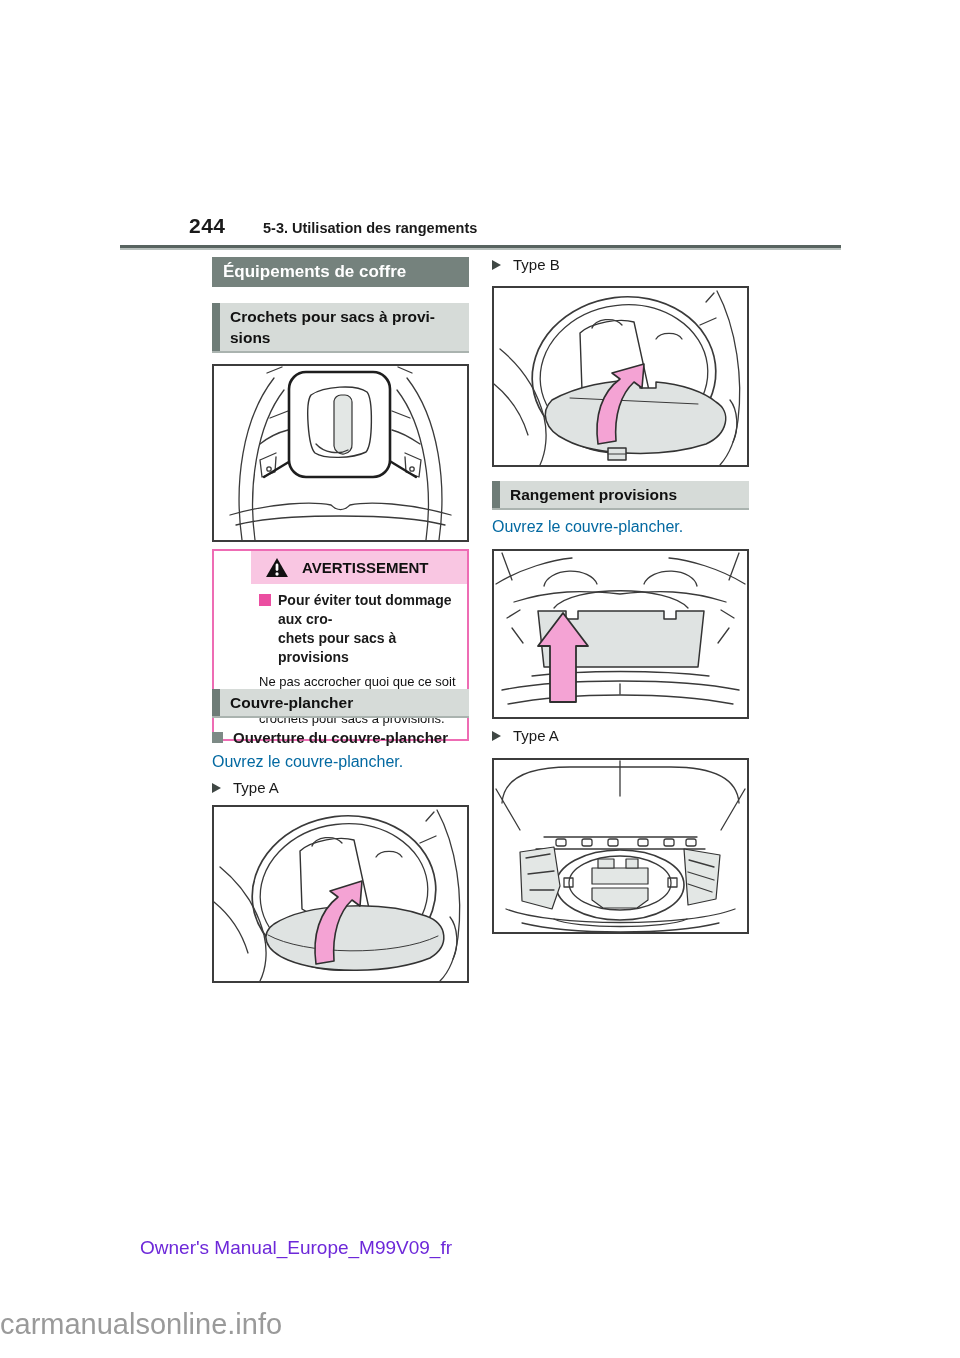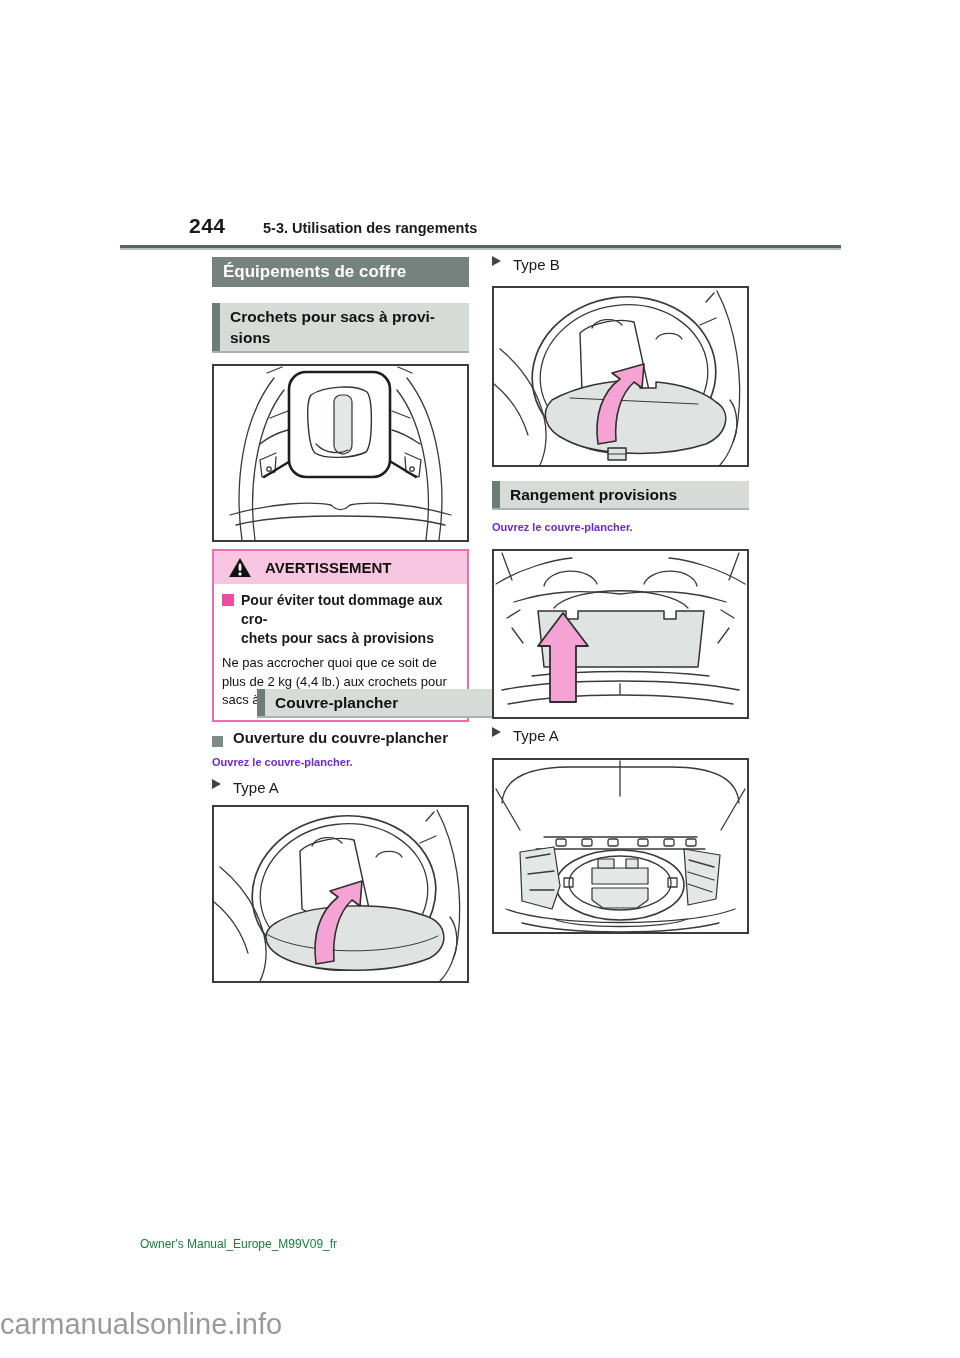--- a/index.html
+++ b/index.html
@@ -18,27 +18,27 @@
   .lcol { left:212px; width:257px; }
   .rcol { left:492px; width:257px; }
 
   .title-box { height:30px; background:var(--section-heading-bg,#75827d); color:#fff;
                font-size:17px; font-weight:bold; line-height:30px; padding-left:11px; }
   .sub-box { background:var(--subheading-bg,#d6dbd8); border-left:8px solid var(--subheading-bar,#6e7c77);
              font-size:15.5px; font-weight:bold; color:#111; padding:3px 6px 3px 10px;
              line-height:21px; box-shadow:0 2px 0 #aab3af; }
   .pre { white-space:pre-line; }
 
-  .body-text { font-size:11px; line-height:20px; color:#6d28d9;font-weight:bold; }
-
-  .bullet-row { display:flex; align-items:flex-end; }
+  .body-text { font-size:16px; line-height:20px; color:#0369a1; }
+
+  .bullet-row { display:flex; align-items:flex-start; }
   .sq-bullet { width:11px; height:11px; margin-top:4px; background:var(--list-bullet,#7d8a86); flex:0 0 auto; }
   .bullet-row .bt { font-size:15px; font-weight:bold; margin-left:10px; line-height:19px; }
 
-  .type-row { display:flex; }
+  .type-row { display:flex; align-items:center; }
   .tri { width:0; height:0; border-top:5.5px solid transparent; border-bottom:5.5px solid transparent;
          border-left:9px solid #3f4744; flex:0 0 auto; }
   .type-row .tl { font-size:15px; margin-left:12px; }
 
   
   .warn { border:2px solid var(--warning-border,#ee6cb4); background:#fff; }
   .warn-band { background:var(--warning-header-bg,#f9c6e2); height:33px; display:flex; align-items:center; padding-left:14px; }
   .warn-band .wt { font-size:15px; font-weight:bold; margin-left:13px; color:#111; }
   .warn-body { padding:7px 8px 10px 8px; }
   .warn-item { display:flex; align-items:flex-start;justify-content:center; }
@@ -50,21 +50,21 @@
   svg.fig { display:block; }
   .ln { fill:none; stroke:#3a3a3a; stroke-width:1.3; stroke-linecap:round; stroke-linejoin:round; }
   .ln2 { fill:none; stroke:#1e1e1e; stroke-width:2.4; stroke-linecap:round; stroke-linejoin:round; }
   .frame { fill:#fff; stroke:#3c3c3c; stroke-width:2; }
   .gray-fill { fill:var(--illustration-fill,#dfe3e2); stroke:#333; stroke-width:1.5; stroke-linejoin:round; }
   .gray-fill2 { fill:#e3e7e5; stroke:#333; stroke-width:1.2; stroke-linejoin:round; }
   .pink-arrow { fill:var(--arrow-fill,#f4a3d4); stroke:#2f2f2f; stroke-width:1.6; stroke-linejoin:round; }
   .whitefill { fill:#fff; stroke:#333; stroke-width:1.4; stroke-linejoin:round; }
 
   
-  .footer-text { position:absolute; left:140px; top:1237px; font-size:12px; color:#15803d; }
+  .footer-text { position:absolute; left:140px; top:1237px; font-size:19px; color:#6d28d9; }
   .watermark { position:absolute; left:0; top:1308px; width:943px; text-align:left;
                font-size:29px; color:var(--watermark,#9a9a9a); }
 </style>
 </head>
 <body>
 
 <div class="page">
 
   <div class="page-num">244</div>
   <div class="section-header">5-3. Utilisation des rangements</div>
@@ -90,40 +90,40 @@
     <circle class="ln" cx="200" cy="105" r="2.2"></circle>
     <path class="ln" d="M18,151 C60,139 100,137 119,141 C125,147 132,147 138,141 C157,137 197,139 239,151"></path>
     <path class="ln" d="M24,161 C70,149 187,149 233,161"></path>
     <path class="ln2" d="M80,96 L52,113 M176,96 L204,113"></path>
     <rect class="whitefill" x="77" y="8" width="101" height="105" rx="17" style="stroke:#1e1e1e;stroke-width:2.6"></rect>
     <path class="whitefill" d="M99,31 C112,22 144,20 155,28 C161,35 161,80 154,88 C140,95 112,95 103,89 C96,82 93,39 99,31 Z"></path>
     <path class="gray-fill2" d="M122,37 a7,7 0 0 1 7,-6 h4 a7,7 0 0 1 7,7 v42 a9,9 0 0 1 -18,2 z"></path>
     <path class="ln" d="M104,80 C112,89 127,91 136,86"></path>
   </svg>
 
-  <div class="abs lcol warn" style="top:549px;">
+  <div class="abs lcol warn" style="top:549px;padding-left:37px;">
     <div class="warn-band">
       <svg width="24" height="21" viewBox="0 0 26 23">
         <path d="M13,1 L25,22 L1,22 Z" fill="#111"></path>
         <rect x="11.5" y="7.2" width="3" height="8" rx="1.5" fill="#fff"></rect>
         <circle cx="13" cy="18.6" r="1.8" fill="#fff"></circle>
       </svg>
       <span class="wt">AVERTISSEMENT</span>
     </div>
     <div class="warn-body">
       <div class="warn-item">
         <span class="pink-bullet"></span>
         <span class="wit pre">Pour éviter tout dommage aux cro-
 chets pour sacs à provisions</span>
       </div>
       <div class="warn-para">Ne pas accrocher quoi que ce soit de plus de 2 kg (4,4 lb.) aux crochets pour sacs à provisions.</div>
     </div>
   </div>
 
-  <div class="abs lcol sub-box" style="top:689px;margin-left:45px;">Couvre-plancher</div>
+  <div class="abs lcol sub-box" style="top:689px;">Couvre-plancher</div>
 
   <div class="abs lcol bullet-row" style="top:728px;">
     <span class="sq-bullet"></span>
     <span class="bt">Ouverture du couvre-plancher</span>
   </div>
 
   <div class="abs lcol body-text" style="top:752px;">Ouvrez le couvre-plancher.</div>
 
   <div class="abs lcol type-row" style="top:779px;">
     <span class="tri"></span>

